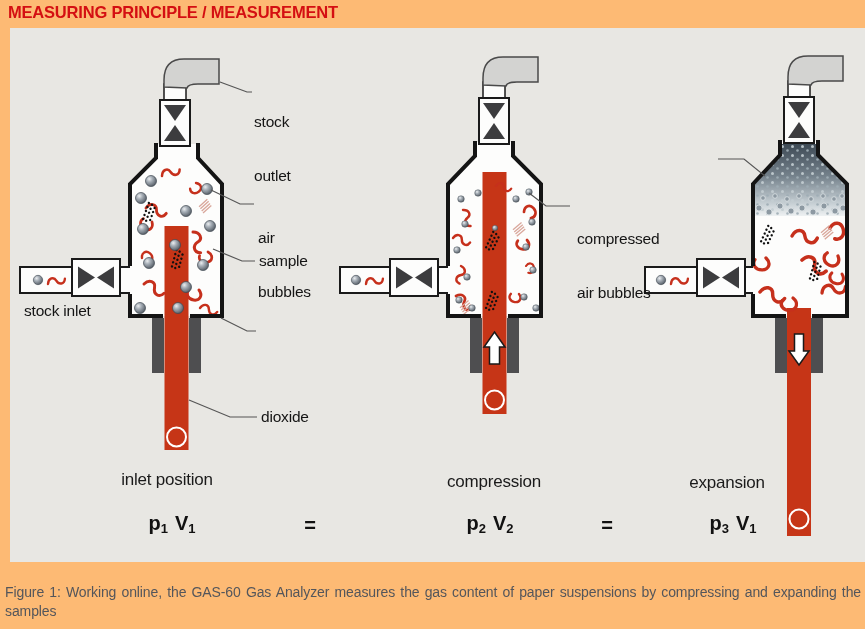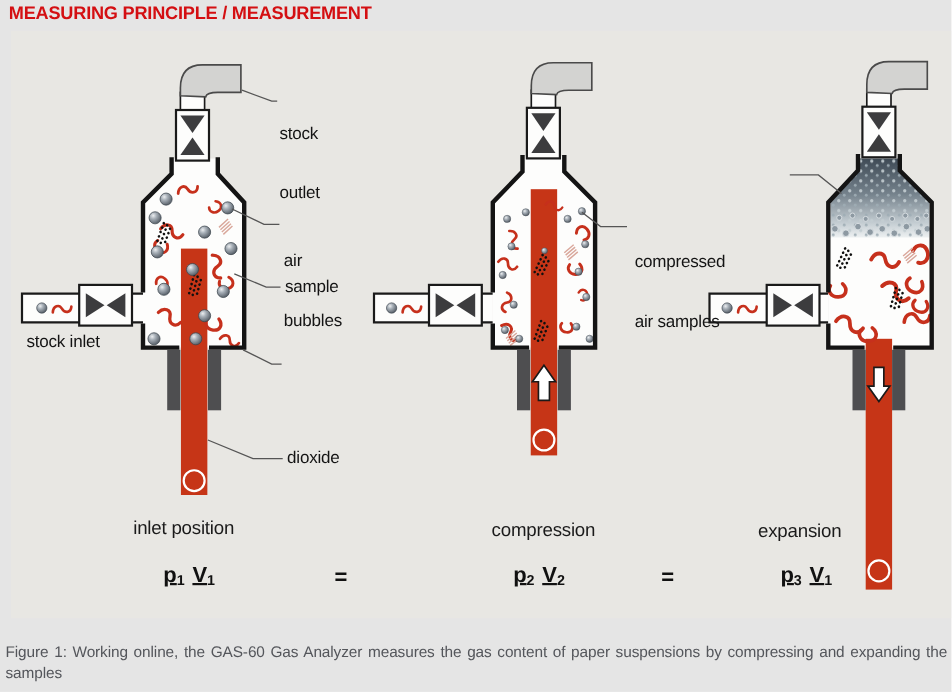--- a/index.html
+++ b/index.html
@@ -1,27 +1,27 @@
 <!DOCTYPE html>
 <html><head>
 <meta charset="utf-8">
 <style>
   html,body{margin:0;padding:0;background:#fff;}
-  .page{position:relative;width:865px;height:629px;background:#e5e5e5;overflow:hidden;
+  .page{position:relative;width:865px;height:629px;background:#fdba74;overflow:hidden;
         font-family:"Liberation Sans",sans-serif;}
   .title{position:absolute;left:8px;top:3px;font-size:16.5px;font-weight:bold;
          color:#d40f12;letter-spacing:-0.2px;}
   .panel{position:absolute;left:10px;top:28px;width:855px;height:534px;background:#e8e7e3;}
   svg.diagram{position:absolute;left:0;top:0;}
   .lbl{position:absolute;font-size:15.5px;line-height:1.18;color:#141414;
        letter-spacing:-0.2px;white-space:pre;}
   .stage{position:absolute;transform:translateX(-50%);font-size:17px;color:#1a1a1a;
          letter-spacing:-0.2px;white-space:nowrap;}
   .eq{position:absolute;transform:translateX(-50%);font-size:20px;font-weight:bold;
-      color:#111;white-space:nowrap;text-decoration:underline;}
+      color:#111;white-space:nowrap;}
   .eq sub{font-size:13px;font-weight:bold;position:relative;top:3px;vertical-align:baseline;}
   .eq .vsp{margin-left:7px;}
   .eqsign{position:absolute;transform:translateX(-50%);font-size:20px;font-weight:bold;color:#111;}
   .caption{position:absolute;left:5px;top:583px;width:856px;font-size:14px;font-weight:normal;
            color:#54565b;line-height:1.38;text-align:justify;letter-spacing:-0.1px;}
 </style>
 </head>
 <body>
 
 <div class="page">
@@ -282,21 +282,21 @@
   </div>
   <div class="lbl" style="left:254px;top:76px">
     <div>stock</div>
     <div>outlet</div>
   </div>
   <div class="lbl" style="left:259px;top:252px">sample</div>
   <div class="lbl" style="left:261px;top:408px">dioxide</div>
   <div class="lbl" style="left:24px;top:302px">stock inlet</div>
   <div class="lbl" style="left:577px;top:193px">
     <div>compressed</div>
-    <div>air samples</div>
+    <div>air bubbles</div>
   </div>
 
   <div class="stage" style="left:167px;top:470px">inlet position</div>
   <div class="stage" style="left:494px;top:472px">compression</div>
   <div class="stage" style="left:727px;top:473px">expansion</div>
 
   <div class="eq" style="left:172px;top:512px">
     <span>p</span><sub>1</sub><span class="vsp">V</span><sub>1</sub>
   </div>
   <div class="eqsign" style="left:310px;top:514px">=</div>

